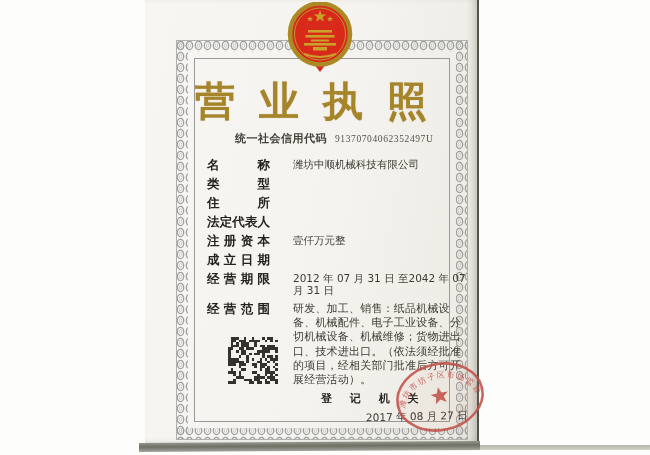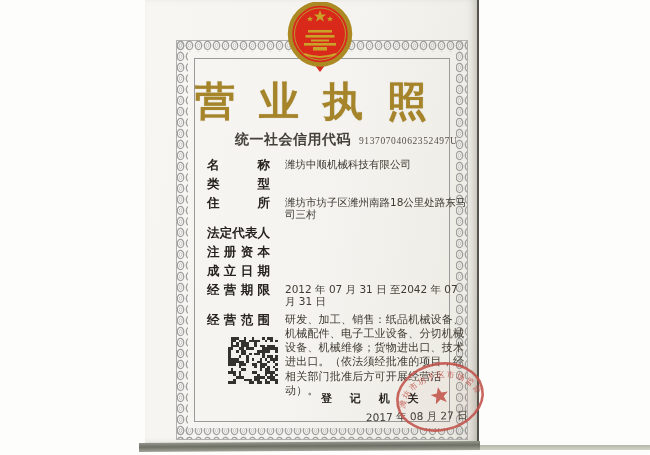--- a/index.html
+++ b/index.html
@@ -26,30 +26,30 @@
     font-size:40px;font-weight:bold;color:#a6852a;
     letter-spacing:24px;padding-left:24px;
     text-shadow:0 0 1px rgba(140,110,30,.55);
     white-space:nowrap;
   }
 
   .code-line{
     position:absolute;left:90px;top:131px;display:flex;align-items:baseline;gap:8px;
     white-space:nowrap;
   }
-  .code-label{font-size:14px;font-weight:bold;color:#45403a;letter-spacing:.5px;}
+  .code-label{font-size:11px;font-weight:bold;color:#45403a;letter-spacing:.5px;}
   .code-value{font-size:9.5px;color:#55504a;letter-spacing:.6px;font-family:Liberation Serif, serif;}
 
   .fields{position:absolute;left:62px;top:158px;width:262px;}
   .row{display:flex;align-items:flex-start;margin-bottom:5px;}
   .flabel{
     width:63px;flex-shrink:0;display:flex;justify-content:space-between;
     font-size:12.5px;font-weight:bold;color:#26231e;line-height:1.12;
   }
-  .fvalue{margin-left:15px;width:184px;font-size:10.5px;color:#3f3b33;line-height:1.18;}
+  .fvalue{margin-left:23px;width:184px;font-size:10.5px;color:#3f3b33;line-height:1.18;}
   .row.small-value .fvalue{font-size:11px;line-height:1.3;letter-spacing:.2px;}
 
   .qr{
     position:absolute;left:83px;top:337px;width:50px;height:47px;background:#f2f1ed;
     display:grid;grid-template-columns:repeat(19,1fr);grid-template-rows:repeat(18,1fr);
   }
   .qr i{display:block;}
   .qr i.on{background:#33322e;}
 
   .registrar{
@@ -129,38 +129,38 @@
           <span class="flabel">
             <span>类</span>
             <span>型</span>
           </span>
         </div>
         <div class="row">
           <span class="flabel">
             <span>住</span>
             <span>所</span>
           </span>
-          <span class="fvalue">潍坊市坊子区潍州南路18公里处路东马司三村</span>
         </div>
         <div class="row">
           <span class="flabel">
             <span>法</span>
             <span>定</span>
             <span>代</span>
             <span>表</span>
             <span>人</span>
           </span>
         </div>
         <div class="row">
           <span class="flabel">
             <span>注</span>
             <span>册</span>
             <span>资</span>
             <span>本</span>
           </span>
+          <span class="fvalue">壹仟万元整</span>
         </div>
         <div class="row">
           <span class="flabel">
             <span>成</span>
             <span>立</span>
             <span>日</span>
             <span>期</span>
           </span>
         </div>
         <div class="row">

